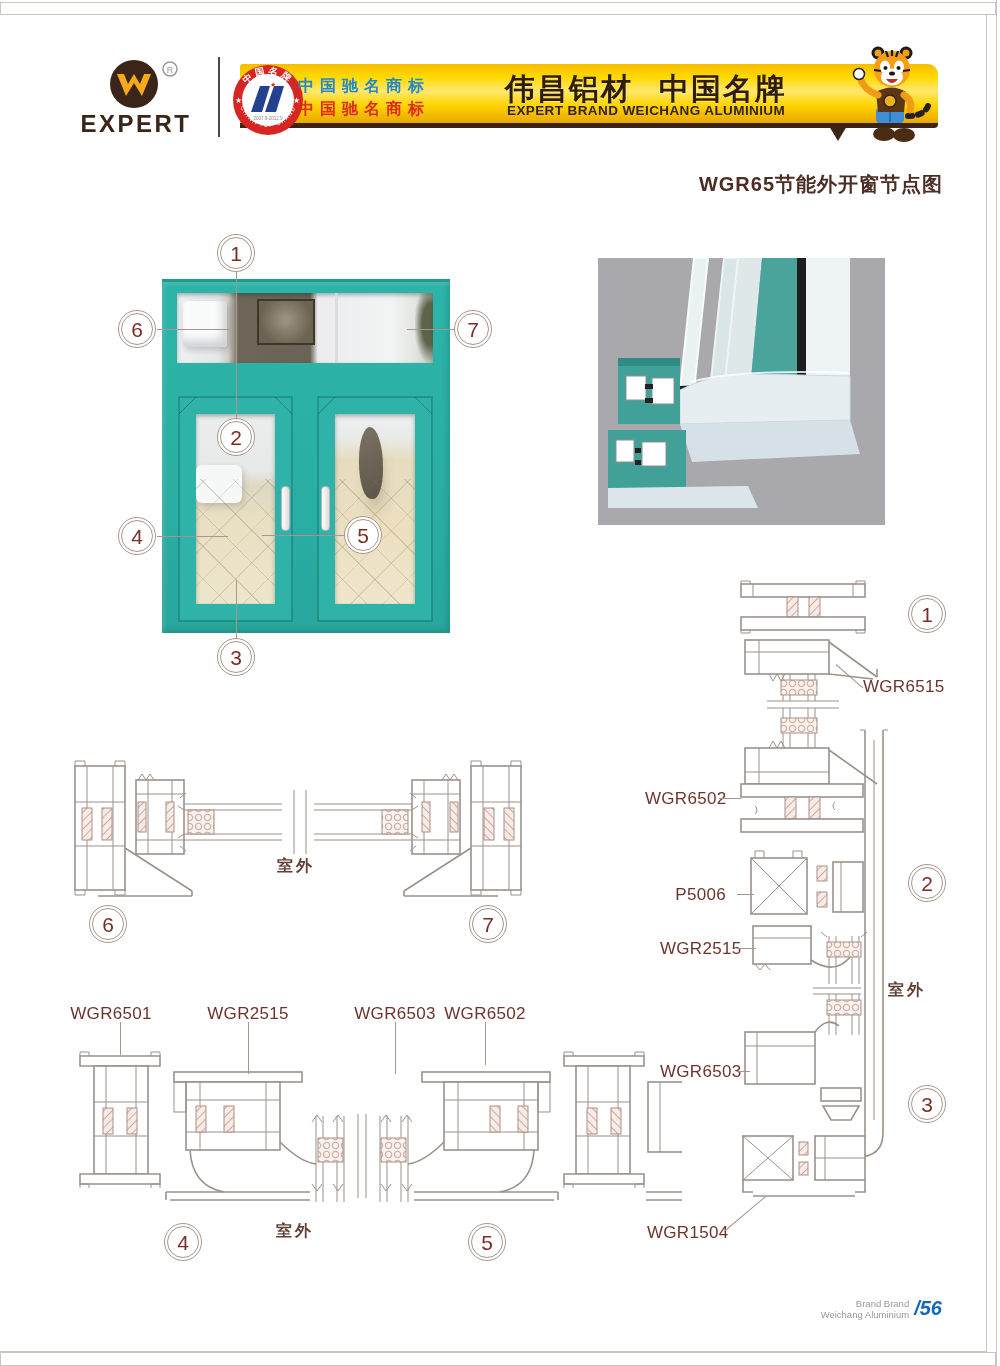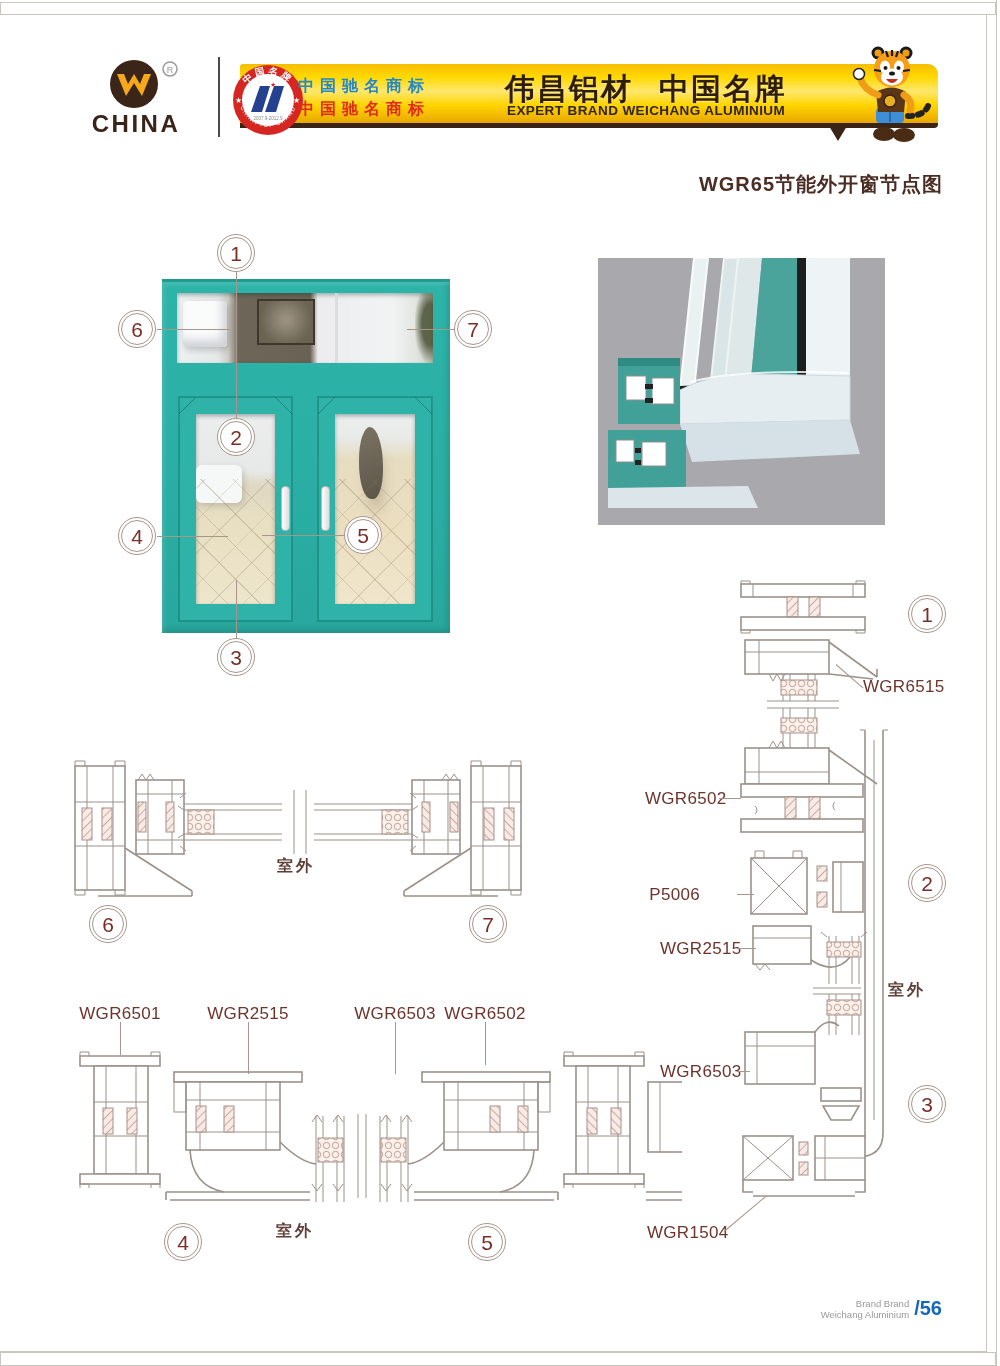--- a/index.html
+++ b/index.html
@@ -94,21 +94,21 @@
   
   svg .ln{stroke:#9c918a;stroke-width:1.6;fill:none;}
   svg .lt{stroke:#9c918a;stroke-width:1;fill:none;}
   svg .fw{fill:#fff;stroke:#9c918a;stroke-width:1.6;}
   svg .fh{fill:url(#hatchP);stroke:#a89288;stroke-width:1;}
   svg .fy{fill:url(#honeyP);stroke:#a89288;stroke-width:1;}
 
   
   .footer{left:620px;top:1297px;width:322px;display:flex;align-items:center;justify-content:flex-end;gap:5px;}
   .footer .small{font-size:9.5px;color:#999;text-align:right;line-height:11px;}
-  .footer .pagenum{font-size:20px;font-weight:900;color:var(--c-page_blue,#1468b8);}
+  .footer .pagenum{font-size:20px;font-weight:900;font-style:italic;color:var(--c-page_blue,#1468b8);}
 </style>
 </head>
 <body>
 
 <svg width="0" height="0" style="position:absolute">
   <defs>
     <pattern id="hatchP" patternUnits="userSpaceOnUse" width="6" height="6" patternTransform="rotate(45)">
       <rect width="6" height="6" fill="#f7ebe7"></rect>
       <line x1="0" y1="0" x2="0" y2="6" stroke="#d4a79c" stroke-width="2"></line>
     </pattern>
@@ -123,21 +123,21 @@
 <div class="abs content-frame"></div>
 <div class="abs outer-vline"></div>
 <div class="abs bottom-strip"></div>
 
 <svg class="abs" style="left:96px;top:58px" width="104" height="56" viewBox="0 0 104 56">
   <circle cx="38" cy="26" r="24" fill="var(--c-logo_brown,#3b2518)"></circle>
   <path d="M21,16 L30,38 L38,25 L46,38 L55,16 L48,16 L44,26 L38,16 L32,26 L28,16 Z" fill="#f5a81c"></path>
   <circle cx="74" cy="11" r="7" fill="none" stroke="#9a9a9a" stroke-width="1.5"></circle>
   <text x="74" y="14.5" font-size="9" text-anchor="middle" fill="#9a9a9a">R</text>
 </svg>
-<div class="abs logo-text">CHINA</div>
+<div class="abs logo-text">EXPERT</div>
 <div class="abs header-sep"></div>
 
 <div class="abs banner"></div>
 <div class="abs banner-notch"></div>
 
 <svg class="abs" style="left:230px;top:62px" width="76" height="76" viewBox="0 0 76 76">
   <circle cx="38" cy="38" r="35" fill="var(--c-badge_red,#d62622)"></circle>
   <circle cx="38" cy="38" r="26" fill="#fff"></circle>
   <defs>
     <path id="arcTop" d="M10,40 A28,28 0 0 1 66,40" fill="none"></path>
@@ -439,34 +439,34 @@
     <span>2</span>
   </div>
 <div class="callout" style="left:908px;top:1085px">
     <span>3</span>
   </div>
 
 <div class="outdoor center" style="left:296px;top:856px">室外</div>
 <div class="outdoor center" style="left:295px;top:1221px">室外</div>
 <div class="outdoor" style="left:888px;top:980px">室外</div>
 
-<div class="lbl center" style="left:120px;top:1004px">WGR6501</div>
+<div class="lbl center" style="left:111px;top:1004px">WGR6501</div>
 <div class="lbl center" style="left:248px;top:1004px">WGR2515</div>
 <div class="lbl center" style="left:395px;top:1004px">WGR6503</div>
 <div class="lbl center" style="left:485px;top:1004px">WGR6502</div>
 <div class="ldr-v" style="left:120px;top:1022px;height:33px"></div>
 <div class="ldr-v" style="left:248px;top:1022px;height:52px"></div>
 <div class="ldr-v" style="left:395px;top:1022px;height:52px"></div>
 <div class="ldr-v" style="left:485px;top:1022px;height:43px"></div>
 
 <div class="lbl" style="left:863px;top:677px">WGR6515</div>
 <div class="ldr-r" style="left:836px;top:664px;width:36px;transform:rotate(41deg)"></div>
 <div class="lbl rightalign" style="left:645px;top:789px;width:72px">WGR6502</div>
 <div class="ldr-h" style="left:719px;top:798px;width:22px"></div>
-<div class="lbl rightalign" style="left:628px;top:885px;width:72px">P5006</div>
+<div class="lbl rightalign" style="left:654px;top:885px;width:72px">P5006</div>
 <div class="ldr-h" style="left:737px;top:894px;width:17px"></div>
 <div class="lbl rightalign" style="left:660px;top:939px;width:75px">WGR2515</div>
 <div class="ldr-h" style="left:738px;top:948px;width:18px"></div>
 <div class="lbl rightalign" style="left:660px;top:1062px;width:75px">WGR6503</div>
 <div class="ldr-h" style="left:738px;top:1071px;width:12px"></div>
 <div class="lbl rightalign" style="left:647px;top:1223px;width:75px">WGR1504</div>
 <div class="ldr-r" style="left:724px;top:1231px;width:54px;transform:rotate(-40deg)"></div>
 
 <div class="abs footer">
   <div class="small">

